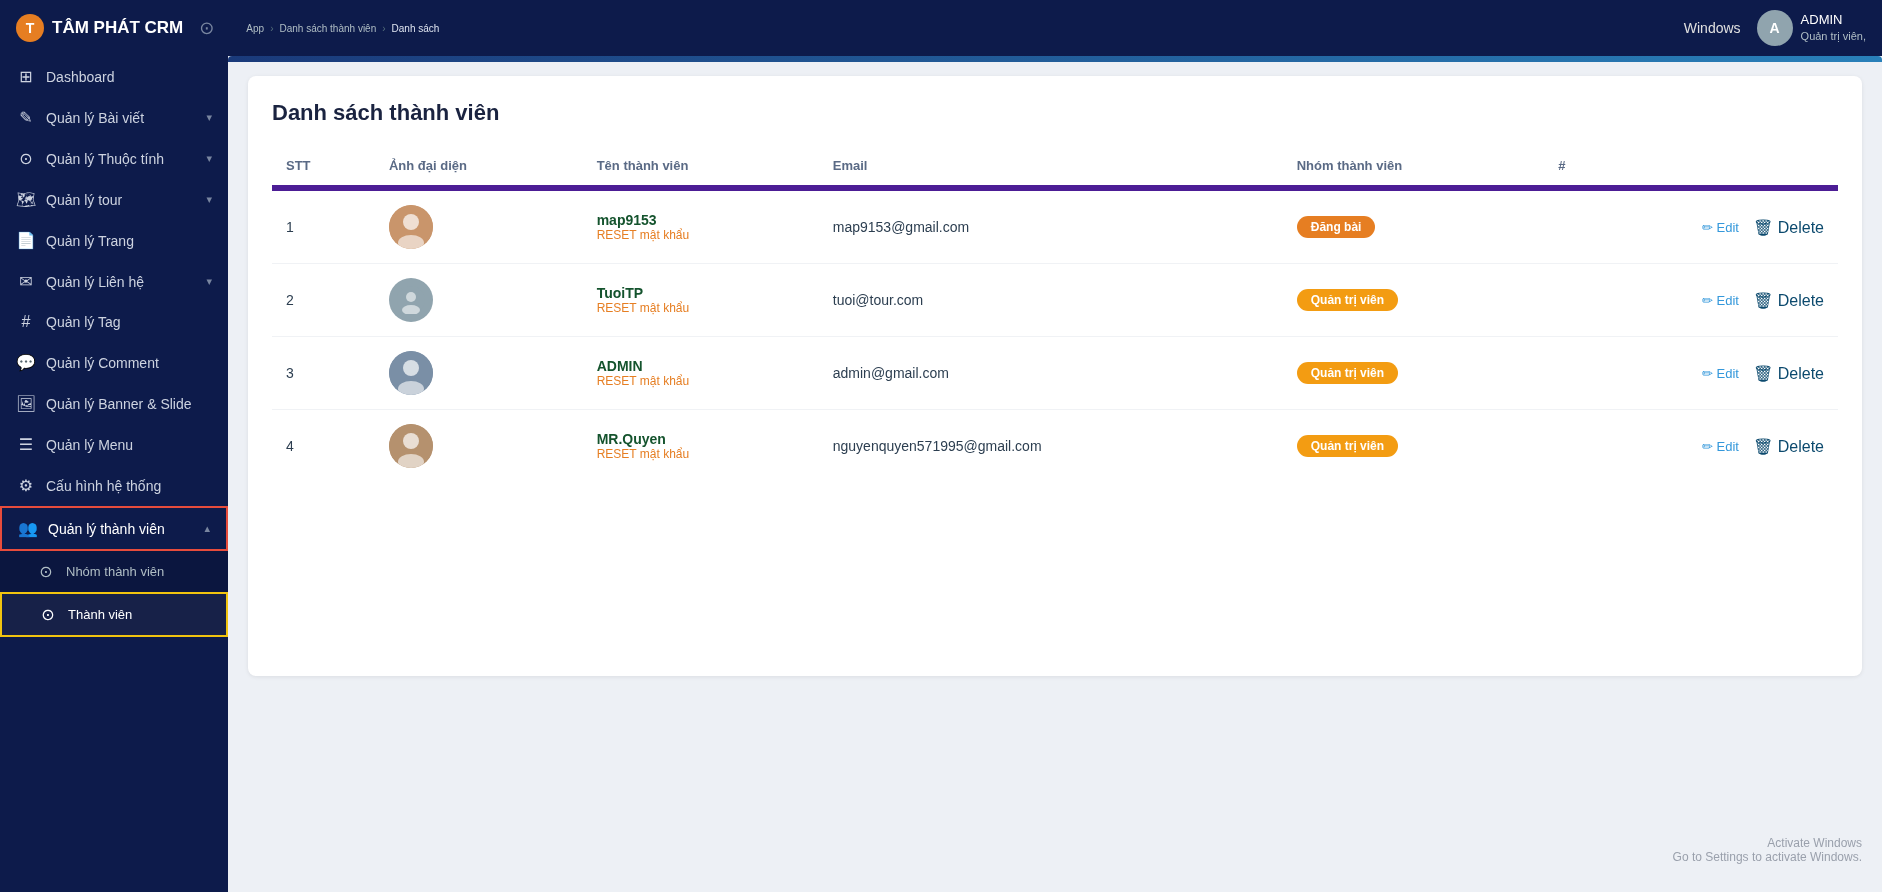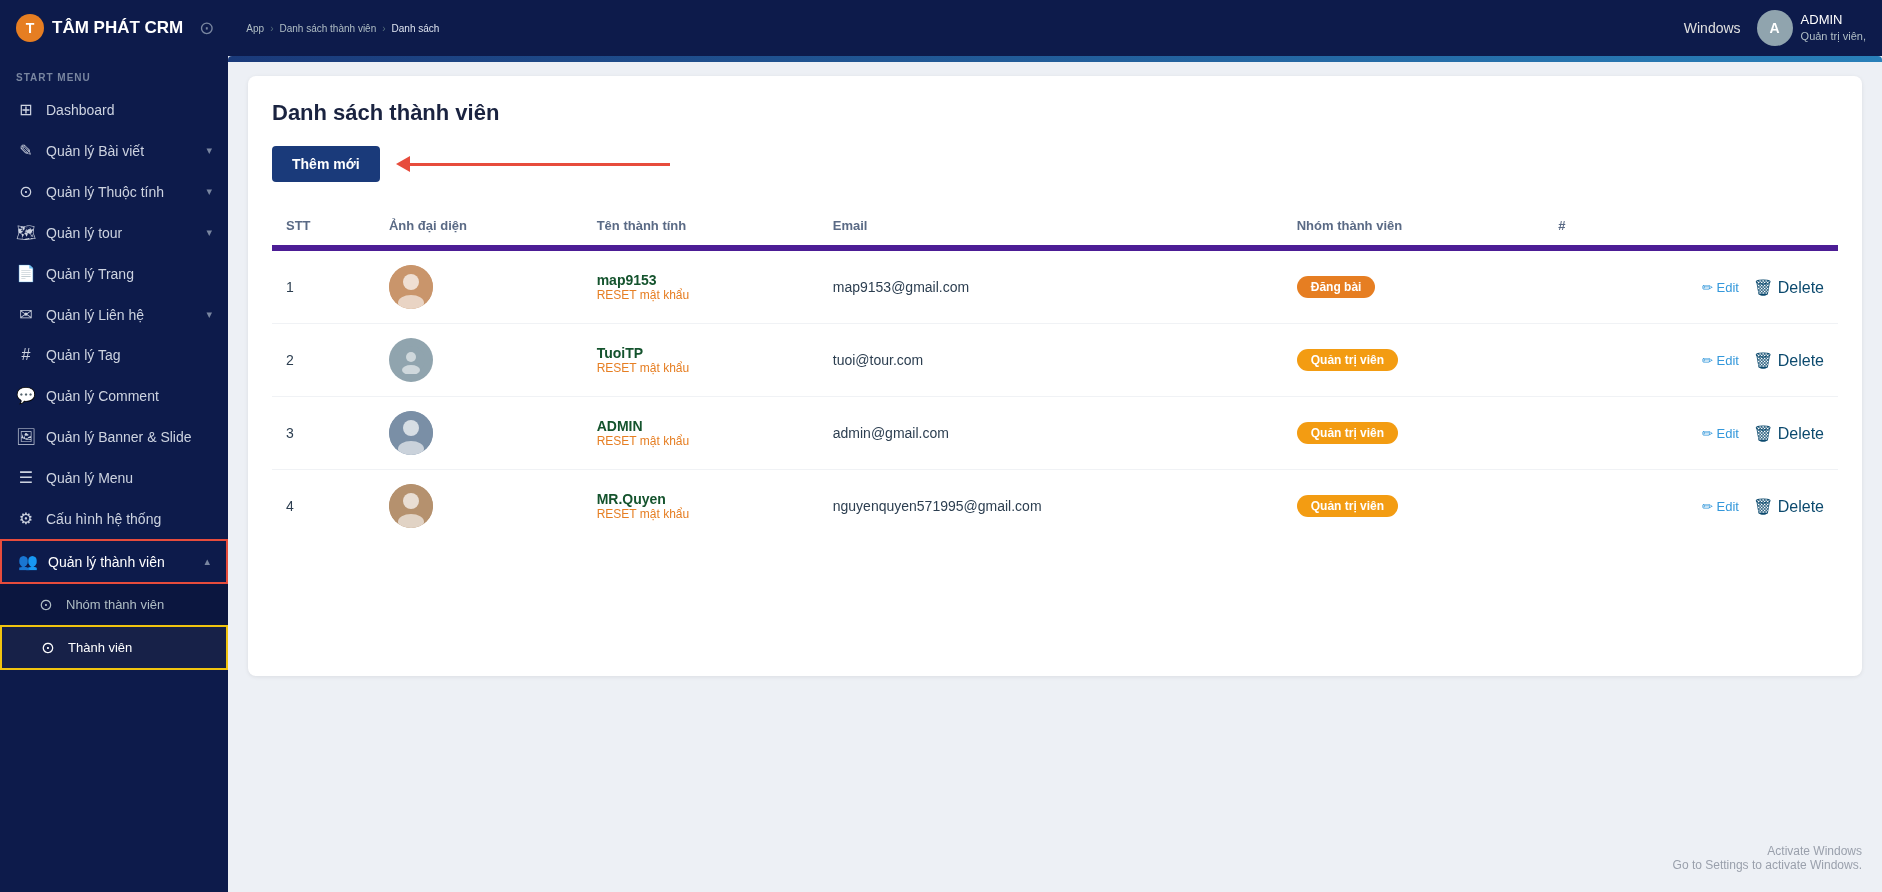--- a/index.html
+++ b/index.html
@@ -238,21 +238,21 @@
     .action-delete {
       color: #0c4a6e;
       cursor: pointer;
       font-size: 16px;
       display: flex; align-items: center; gap: 4px;
     }
 
     
     .windows-watermark {
       position: fixed;
-      bottom: 20px;
+      bottom: 28px;
       right: 20px;
       text-align: right;
       color: #9aa0ac;
       font-size: 12px;
       pointer-events: none;
     }
 
     
     .sidebar::-webkit-scrollbar { width: 4px; }
     .sidebar::-webkit-scrollbar-track { background: transparent; }
@@ -282,21 +282,20 @@
         <span>ADMIN</span>
         <small>Quản trị viên,</small>
       </div>
     </div>
   </div>
 </div>
 
 <div class="main-layout">
 
   <div class="sidebar">
-    <div class="sidebar-section-label">START MENU</div>
 
     <div class="sidebar-item">
       <span class="sidebar-item-icon">⊞</span>
       <span class="sidebar-item-label">Dashboard</span>
     </div>
 
     <div class="sidebar-item">
       <span class="sidebar-item-icon">✎</span>
       <span class="sidebar-item-label">Quản lý Bài viết</span>
       <span class="sidebar-chevron">▾</span>
@@ -370,36 +369,27 @@
   </div>
 
   <div class="content-area">
 
     <div style="height:6px;background:linear-gradient(90deg,#1a3a7a,#2980b9);border-radius:4px 4px 0 0;margin:-20px -20px 0 -20px;"></div>
     <div style="height:14px;"></div>
 
     <div class="inner-panel">
       <div class="panel-title">Danh sách thành viên</div>
 
-      <div class="button-area">
-        <button class="btn-add">Thêm mới</button>
-        <div class="arrow-container">
-          <div style="position:relative;display:flex;align-items:center;">
-            <div style="width:0;height:0;border-top:8px solid transparent;border-bottom:8px solid transparent;border-right:14px solid #e74c3c;"></div>
-            <div style="width:260px;height:3px;background:#e74c3c;"></div>
-          </div>
-        </div>
-      </div>
 
       <table>
         <thead>
           <tr>
             <th>STT</th>
             <th>Ảnh đại diện</th>
-            <th>Tên thành tính</th>
+            <th>Tên thành viên</th>
             <th>Email</th>
             <th>Nhóm thành viên</th>
             <th>#</th>
           </tr>
         </thead>
         <tbody id="members-tbody">
         <tr>
               <td>1</td>
               <td>
                 <div style="width: 44px; height: 44px; border-radius: 50%; background: rgb(201, 149, 107); display: flex; align-items: center; justify-content: center; font-size: 20px; overflow: hidden;">

